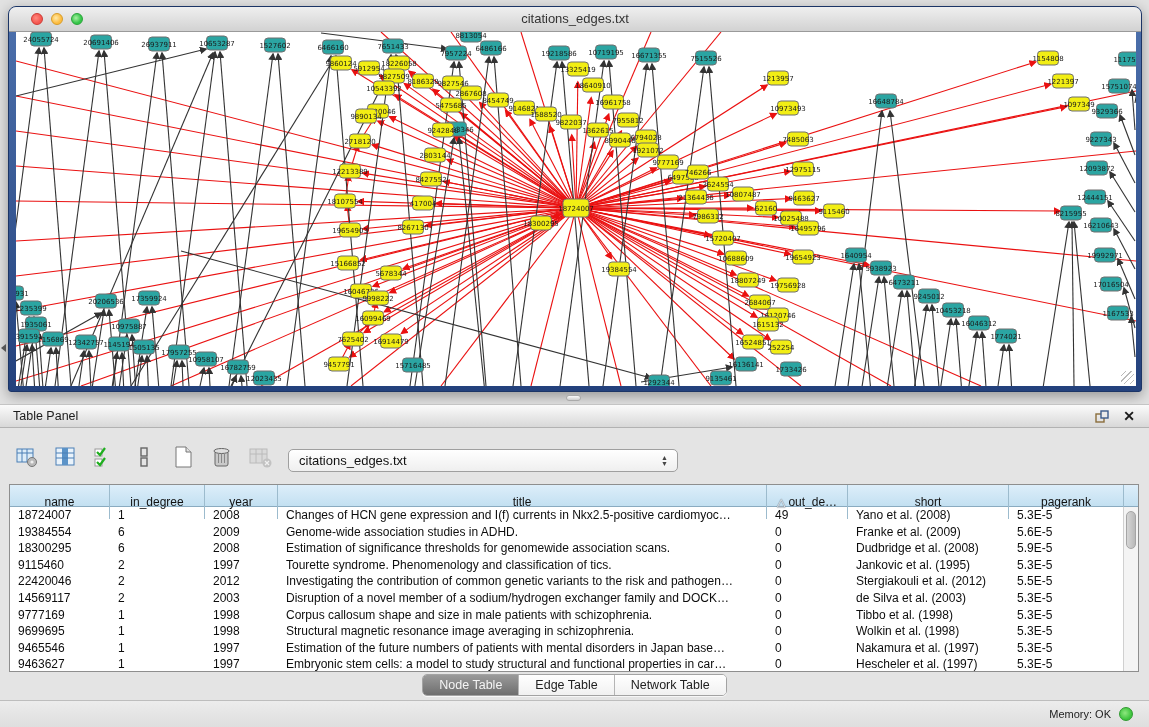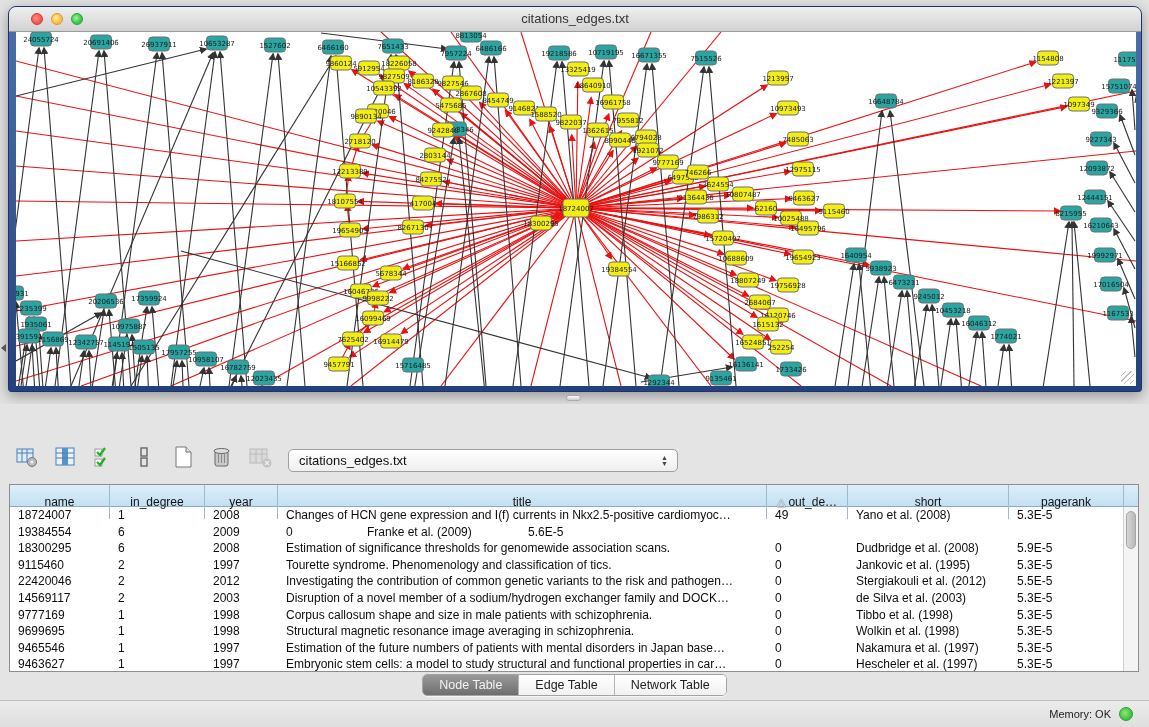--- a/index.html
+++ b/index.html
@@ -565,20 +565,30 @@
         </g>
     </svg>
     <div class="resize-grip"></div>
   </div>
 </div>
 
 <div class="h-splitter-handle"></div>
 <div class="left-collapse-arrow"></div>
 
 <div class="table-panel">
+  <div class="panel-header">
+    <span class="panel-title">Table Panel</span>
+    <span class="float-icon">
+      <svg width="14" height="14">
+          <rect x="1" y="4" width="8" height="8" fill="none" stroke="#8a6d3b" stroke-width="1.4"></rect>
+          <rect x="6" y="1" width="7" height="7" fill="#e9e9e9" stroke="#3b5a8a" stroke-width="1.4"></rect>
+        </svg>
+    </span>
+    <span class="close-icon">✕</span>
+  </div>
 
   <div class="toolbar">
     <span class="tool-btn">
       <svg width="22" height="22">
           <rect x="1" y="3" width="16" height="13" fill="#dcecf8" stroke="#4a7fb5"></rect>
           <line x1="1" y1="7" x2="17" y2="7" stroke="#4a7fb5"></line>
           <line x1="6" y1="3" x2="6" y2="16" stroke="#4a7fb5"></line>
           <line x1="11" y1="3" x2="11" y2="16" stroke="#4a7fb5"></line>
           <circle cx="16" cy="16" r="4.5" fill="#b9b9b9" stroke="#777"></circle>
           <circle cx="16" cy="16" r="1.6" fill="#eee"></circle>
@@ -676,20 +686,21 @@
           <div class="cell" style="width: 73px;">2008</div>
           <div class="cell" style="width: 489px;">Changes of HCN gene expression and I(f) currents in Nkx2.5-positive cardiomyoc…</div>
           <div class="cell" style="width: 81px;">49</div>
           <div class="cell" style="width: 161px;">Yano et al. (2008)</div>
           <div class="cell" style="width: 115px;">5.3E-5</div>
         </div>
         <div class="trow">
           <div class="cell" style="width: 100px;">19384554</div>
           <div class="cell" style="width: 95px;">6</div>
           <div class="cell" style="width: 73px;">2009</div>
+          <div class="cell" style="width: 489px;">Genome-wide association studies in ADHD.</div>
           <div class="cell" style="width: 81px;">0</div>
           <div class="cell" style="width: 161px;">Franke et al. (2009)</div>
           <div class="cell" style="width: 115px;">5.6E-5</div>
         </div>
         <div class="trow">
           <div class="cell" style="width: 100px;">18300295</div>
           <div class="cell" style="width: 95px;">6</div>
           <div class="cell" style="width: 73px;">2008</div>
           <div class="cell" style="width: 489px;">Estimation of significance thresholds for genomewide association scans.</div>
           <div class="cell" style="width: 81px;">0</div>

